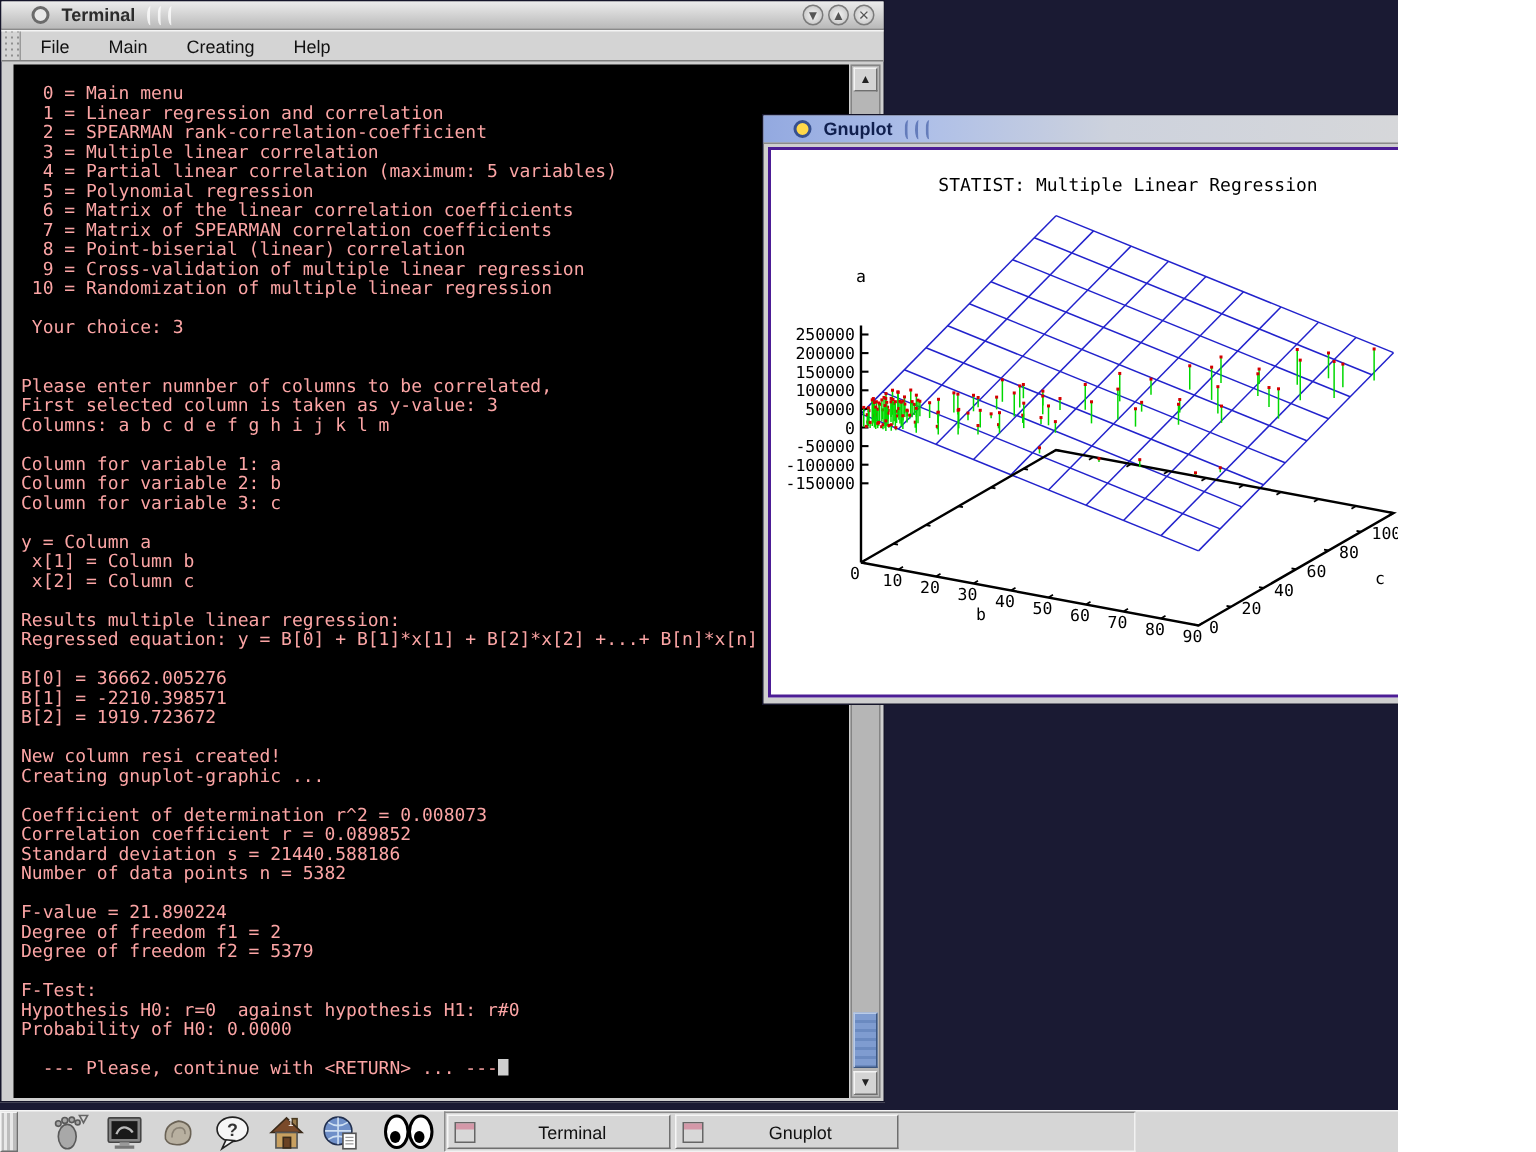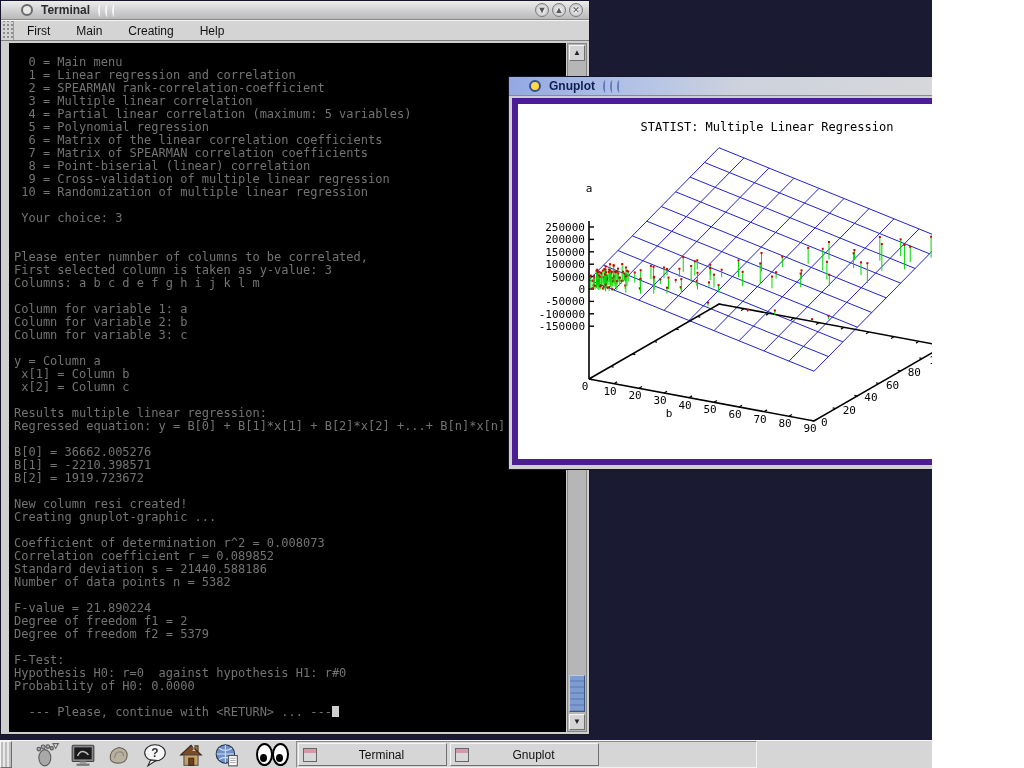--- a/index.html
+++ b/index.html
@@ -29,37 +29,37 @@
   
   #terminal-window { left:0; top:2; width:590px; height:735px; }
   .menubar { height:21px; background:#d4d4d4; border-bottom:1px solid #7f7f7f; border-top:1px solid #f4f4f4;
              display:flex; align-items:center; font-size:12px; color:#111; }
   .grip { width:13px; height:100%; border-right:1px solid #9a9a9a;
           background-image:radial-gradient(#8f8f8f 28%, transparent 30%); background-size:4px 4px;
           background-position:1px 2px; }
   .menu-item { padding:0 13px; height:100%; line-height:20px; }
   .console { position:absolute; left:8px; top:42px; width:557px; height:689px; background:#000; overflow:hidden; }
   .console pre { font-family:"DejaVu Sans Mono", monospace; font-size:12px; line-height:13px;
-                 color:#737373; padding:13px 0 0 5px; white-space:pre; }
+                 color:#fca5a5; padding:13px 0 0 5px; white-space:pre; }
   .cursor { display:inline-block; width:7px; height:11px; background:#cfcfcf; vertical-align:-1px; }
   .scrollbar { position:absolute; left:566px; top:42px; width:20px; height:689px;
                background:#b6b6b6; border:1px solid #858585; }
   .sb-btn { position:absolute; left:1px; width:16px; height:16px; background:#d4d4d4;
             border:1px solid; border-color:#f4f4f4 #6f6f6f #6f6f6f #f4f4f4;
             font-size:8px; line-height:14px; text-align:center; color:#222; }
   .sb-up { top:1px; } .sb-down { bottom:1px; }
   .sb-thumb { position:absolute; left:1px; bottom:19px; width:16px; height:37px; background:#7f9cd0;
               border:1px solid; border-color:#b9cbe8 #3c5websafe #3c567f #b9cbe8;
               border-color:#b9cbe8 #3c567f #3c567f #b9cbe8;
               background-image:repeating-linear-gradient(#7f9cd0 0 4px,#6b8ac0 4px 6px); }
 
   
   #gnuplot-window { left:508px; top:76px; width:484px; height:394px; }
   .plot-canvas { position:absolute; left:3px; top:21px; width:477px; height:367px;
-                 background:#fff; border:6px solid #4c1d95;padding-left:11px; }
+                 background:#fff; border:2px solid #4c1d95; }
   .plot-canvas svg { display:block; }
 
   
   #side-panel { position:absolute; left:975px; top:535px; width:38px; height:205px; background:#d6d6d6;
                 border:1px solid; border-color:#f6f6f6 #5f5f5f #5f5f5f #f6f6f6; }
   .sp-btn { margin:2px; height:16px; background:#d6d6d6; border:1px solid;
             border-color:#f6f6f6 #6f6f6f #6f6f6f #f6f6f6; display:flex; align-items:center; justify-content:center; }
   .sp-circle { width:12px; height:12px; border-radius:50%; background:#1a1a1a; color:#fff;
                font-size:8px; line-height:12px; text-align:center; }
   .sp-iconbtn { margin:3px 4px; height:19px; background:#dcdcdc; border:1px solid;
@@ -111,21 +111,21 @@
           <i></i>
           <i></i>
           <i></i>
         </span>
       <span class="tb-btn">▼</span>
       <span class="tb-btn">▲</span>
       <span class="tb-btn">✕</span>
     </div>
     <div class="menubar">
       <span class="grip"></span>
-      <span class="menu-item">First</span>
+      <span class="menu-item">File</span>
       <span class="menu-item">Main</span>
       <span class="menu-item">Creating</span>
       <span class="menu-item">Help</span>
     </div>
     <div class="console">
       <pre><span>  0 = Main menu
   1 = Linear regression and correlation
   2 = SPEARMAN rank-correlation-coefficient
   3 = Multiple linear correlation
   4 = Partial linear correlation (maximum: 5 variables)

